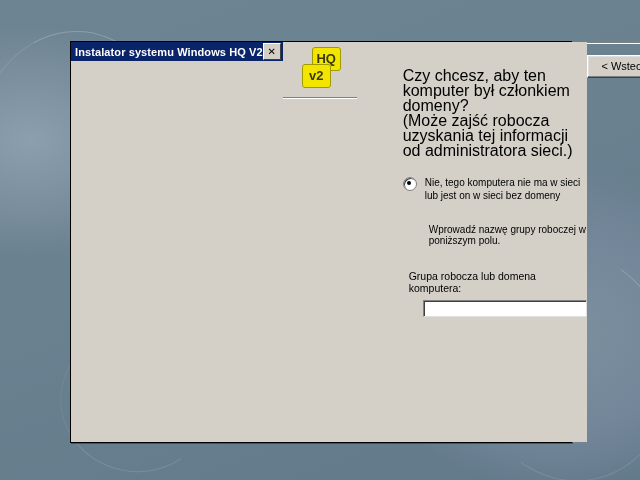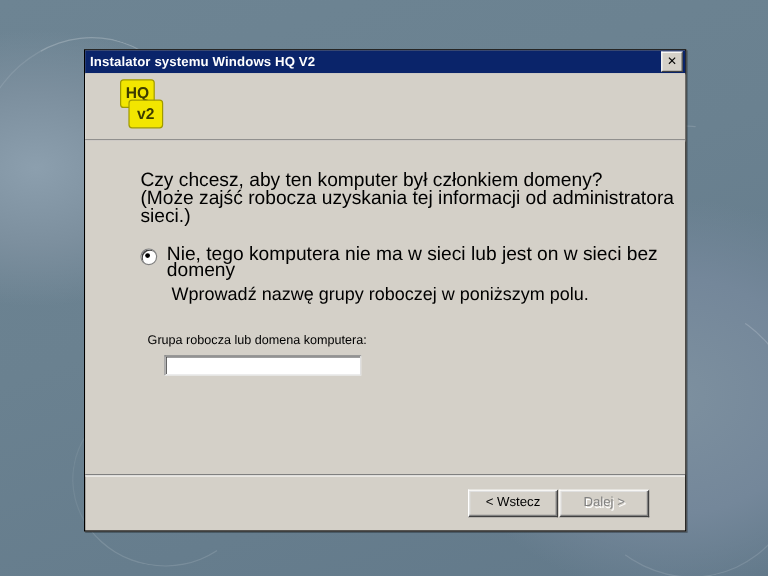--- a/index.html
+++ b/index.html
@@ -58,21 +58,20 @@
   #window {
     position: absolute;
     left: 70px;
     top: 41px;
     width: 500px;
     height: 400px;
     background: #d4d0c8;
     border: 1px solid #000;
     box-shadow: 1px 1px 0 rgba(0,0,0,0.35);
     display: flex;
-    flex-direction: column;
   }
   #titlebar {
     height: 19px;
     background: linear-gradient(to bottom, #0a246a 0%, #0a246a 100%);
     display: flex;
     align-items: center;
     padding: 0 2px 0 4px;
     flex: none;
   }
   #title-text {
@@ -139,21 +138,21 @@
     background: #f2e600;
     border: 1px solid #a09a00;
     border-radius: 3px;
     text-align: center;
     font-weight: bold;
     font-size: 13px;
     color: #3b3b00;
     line-height: 21px;
   }
   .logo-a { left: 13px; top: 0px; }
-  .logo-b { left: 20px; top: 17px; }
+  .logo-b { left: 3px; top: 17px; }
 
   #body {
     flex: 1;
     background: #d4d0c8;
     position: relative;
     padding: 26px 0 0 0;
     box-sizing: border-box;
   }
   .q-line {
     font-size: 16px;
@@ -182,29 +181,29 @@
   }
   .radio.checked::after {
     content: "";
     position: absolute;
     left: 3px; top: 3px;
     width: 4px; height: 4px;
     border-radius: 50%;
     background: #000;
   }
   .radio-label {
-    font-size: 16px;
+    font-size: 10px;
     color: #000;
     line-height: 13px;
   }
   .sub-note {
-    font-size: 15px;
+    font-size: 10px;
     color: #000;
     margin-left: 72px;
-    margin-top: 5px;
+    margin-top: 22px;
   }
   .field-label {
     font-size: 10.5px;
     color: #000;
     margin-left: 52px;
     margin-top: 24px;
   }
   #workgroup-input {
     margin-left: 66px;
     margin-top: 6px;

